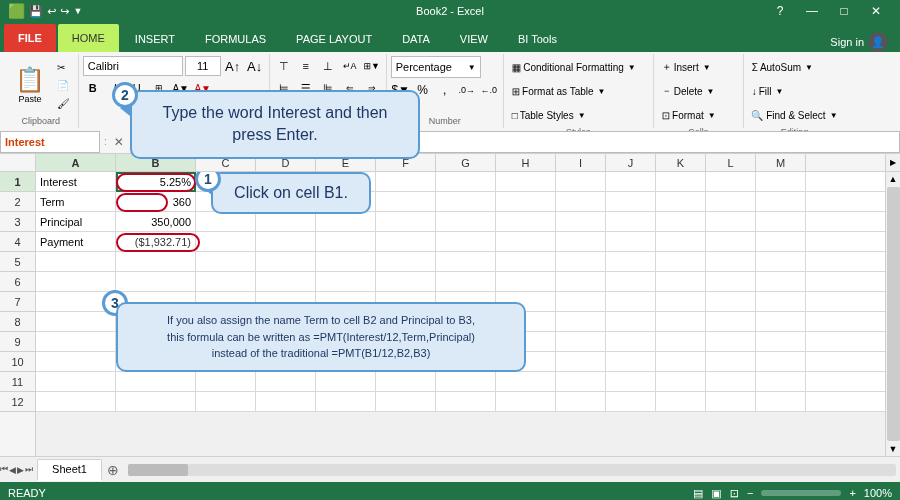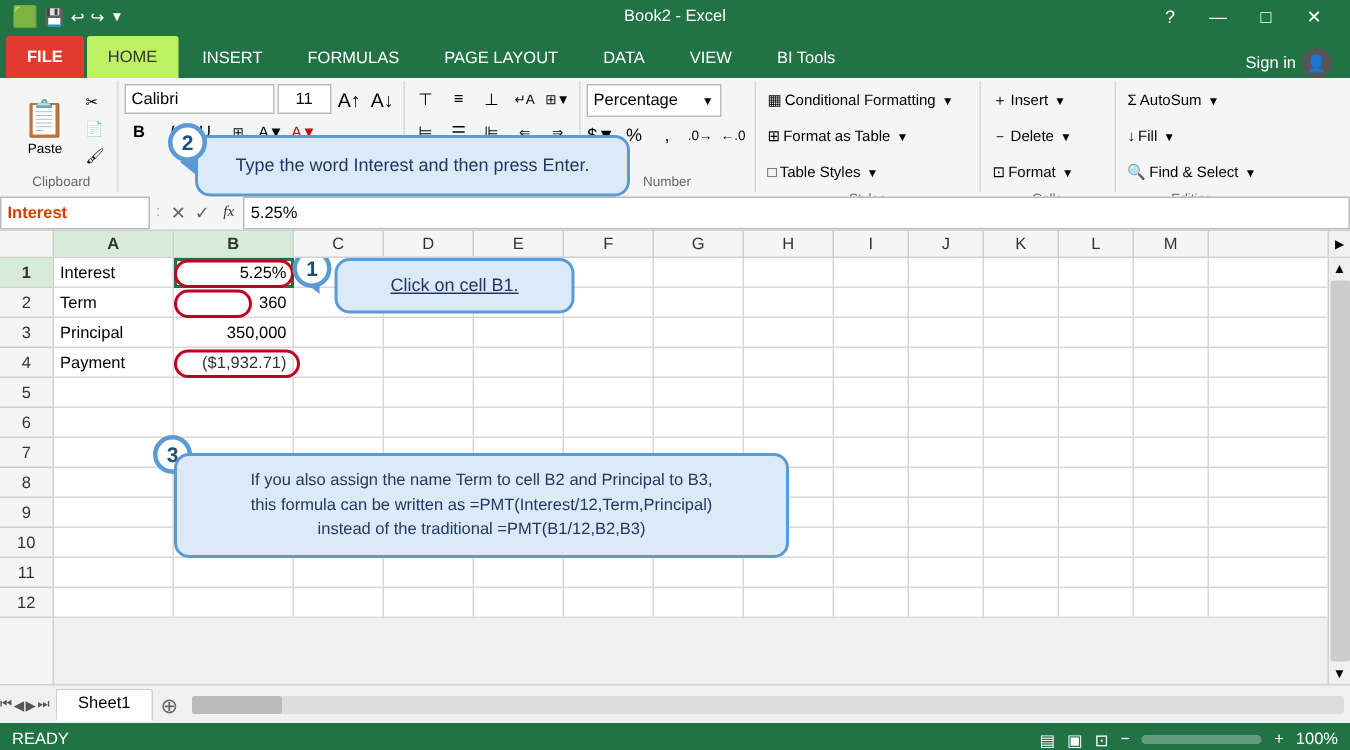--- a/index.html
+++ b/index.html
@@ -168,21 +168,21 @@
       justify-content: space-between;
     }
 
     
     .callout {
       position: absolute;
       background: #dce9f7;
       border: 2px solid #5b9bd5;
       border-radius: 10px;
       padding: 8px 14px;
-      font-size: 12px;
+      font-size: 16px;
       color: #1f3864;
       font-weight: 500;
       line-height: 1.4;
       text-align: center;
     }
     .callout::before {
       content: '';
       position: absolute;
       border: 8px solid transparent;
     }
@@ -677,21 +677,21 @@
       </div>
 
       <div style="position:absolute;top:1px;left:80px;width:80px;height:19px;border:2px solid #c00020;border-radius:10px;pointer-events:none;"></div>
 
       <div style="position:absolute;top:21px;left:80px;width:52px;height:19px;border:2px solid #c00020;border-radius:10px;pointer-events:none;"></div>
 
       <div style="position:absolute;top:61px;left:80px;width:84px;height:19px;border:2px solid #c00020;border-radius:10px;pointer-events:none;"></div>
 
       <div style="position:absolute;top:0px;left:175px;">
         <div style="position:absolute;top:8px;left:-8px;width:0;height:0;border-top:8px solid transparent;border-bottom:8px solid transparent;border-right:10px solid #5b9bd5;"></div>
-        <div class="callout" style="left:12px;top:0;position:relative;width:160px;padding:8px 12px;text-decoration:underline;">
+        <div class="callout" style="left:0;top:0;position:relative;width:160px;padding:8px 12px;">
           <span>Click on cell B1.</span>
         </div>
         <div class="step-circle" style="left:-16px;top:-6px;">
           <span>1</span>
         </div>
       </div>
 
       <div style="position:absolute;top:130px;left:80px;">
         <div class="step-circle" style="left:-14px;top:-12px;">
           <span>3</span>

